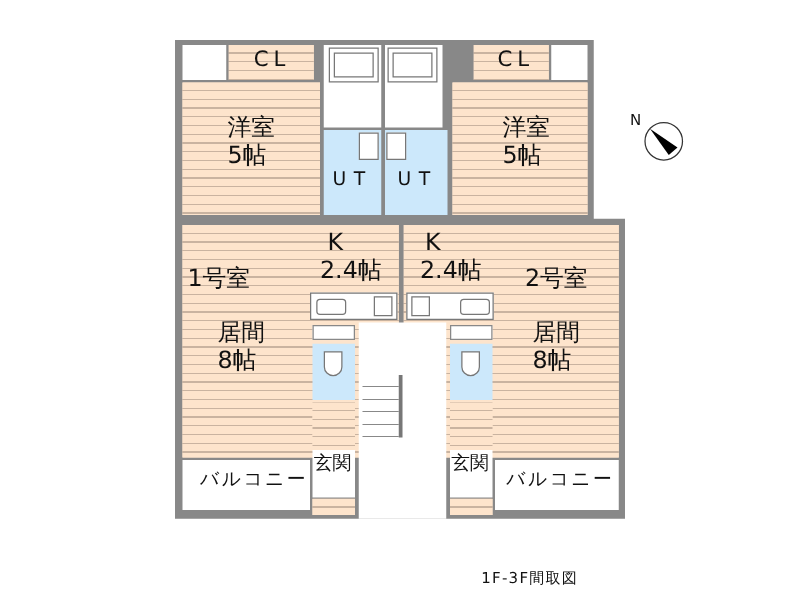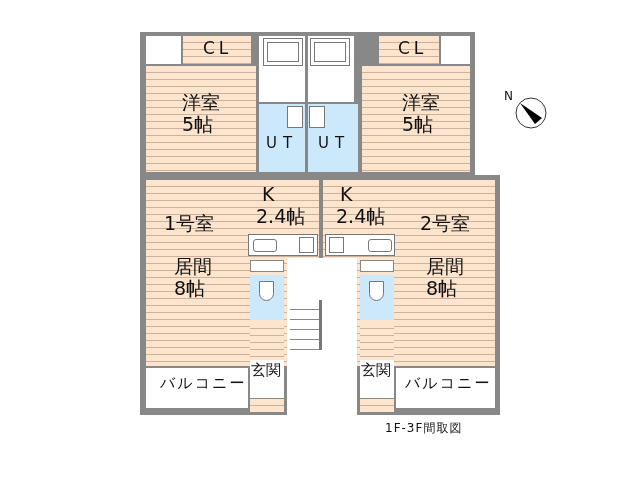--- a/index.html
+++ b/index.html
@@ -49,21 +49,21 @@
 <div class="abs wood" style="left:379px;top:36px;width:60px;height:28px;"></div>
 <div class="lbl sm" style="left:398px;top:40px;">CL</div>
 <div class="abs white" style="left:441px;top:36px;width:29px;height:28px;"></div>
 <div class="abs wood" style="left:362px;top:66px;width:108px;height:106px;"></div>
 <div class="lbl big" style="left:402px;top:93px;">洋室</div>
 <div class="lbl big" style="left:402px;top:115px;">5帖</div>
 
 <div class="abs wood" style="left:146px;top:180px;width:173px;height:186px;"></div>
 <div class="lbl big" style="left:262px;top:185px;">K</div>
 <div class="lbl big" style="left:256px;top:207px;">2.4帖</div>
-<div class="lbl big" style="left:164px;top:214px;">1号室</div>
+<div class="lbl big" style="left:150px;top:214px;">1号室</div>
 <div class="lbl big" style="left:174px;top:257px;">居間</div>
 <div class="lbl big" style="left:174px;top:279px;">8帖</div>
 
 <div class="abs wood" style="left:323px;top:180px;width:172px;height:186px;"></div>
 <div class="lbl big" style="left:340px;top:185px;">K</div>
 <div class="lbl big" style="left:336px;top:207px;">2.4帖</div>
 <div class="lbl big" style="left:420px;top:214px;">2号室</div>
 <div class="lbl big" style="left:426px;top:257px;">居間</div>
 <div class="lbl big" style="left:426px;top:279px;">8帖</div>
 
@@ -100,13 +100,13 @@
 <div class="lbl mid" style="left:160px;top:376px;letter-spacing:2px;">バルコニー</div>
 <div class="abs white" style="left:396px;top:368px;width:99px;height:40px;"></div>
 <div class="lbl mid" style="left:405px;top:376px;letter-spacing:2px;">バルコニー</div>
 
 <div class="lbl" style="left:504px;top:90px;font-size:12px;">N</div>
 <svg class="abs" style="left:514px;top:96px;" width="34" height="34" viewBox="0 0 34 34">
   <circle cx="17" cy="17" r="15" fill="none" stroke="#333" stroke-width="1"></circle>
   <polygon points="6,7 28,22 21,28" fill="#000"></polygon>
 </svg>
 
-<div class="caption" style="left:385px;top:420px;text-align:right;">1F-3F間取図</div>
+<div class="caption" style="left:385px;top:454px;text-align:right;">1F-3F間取図</div>
 
 </body></html>

